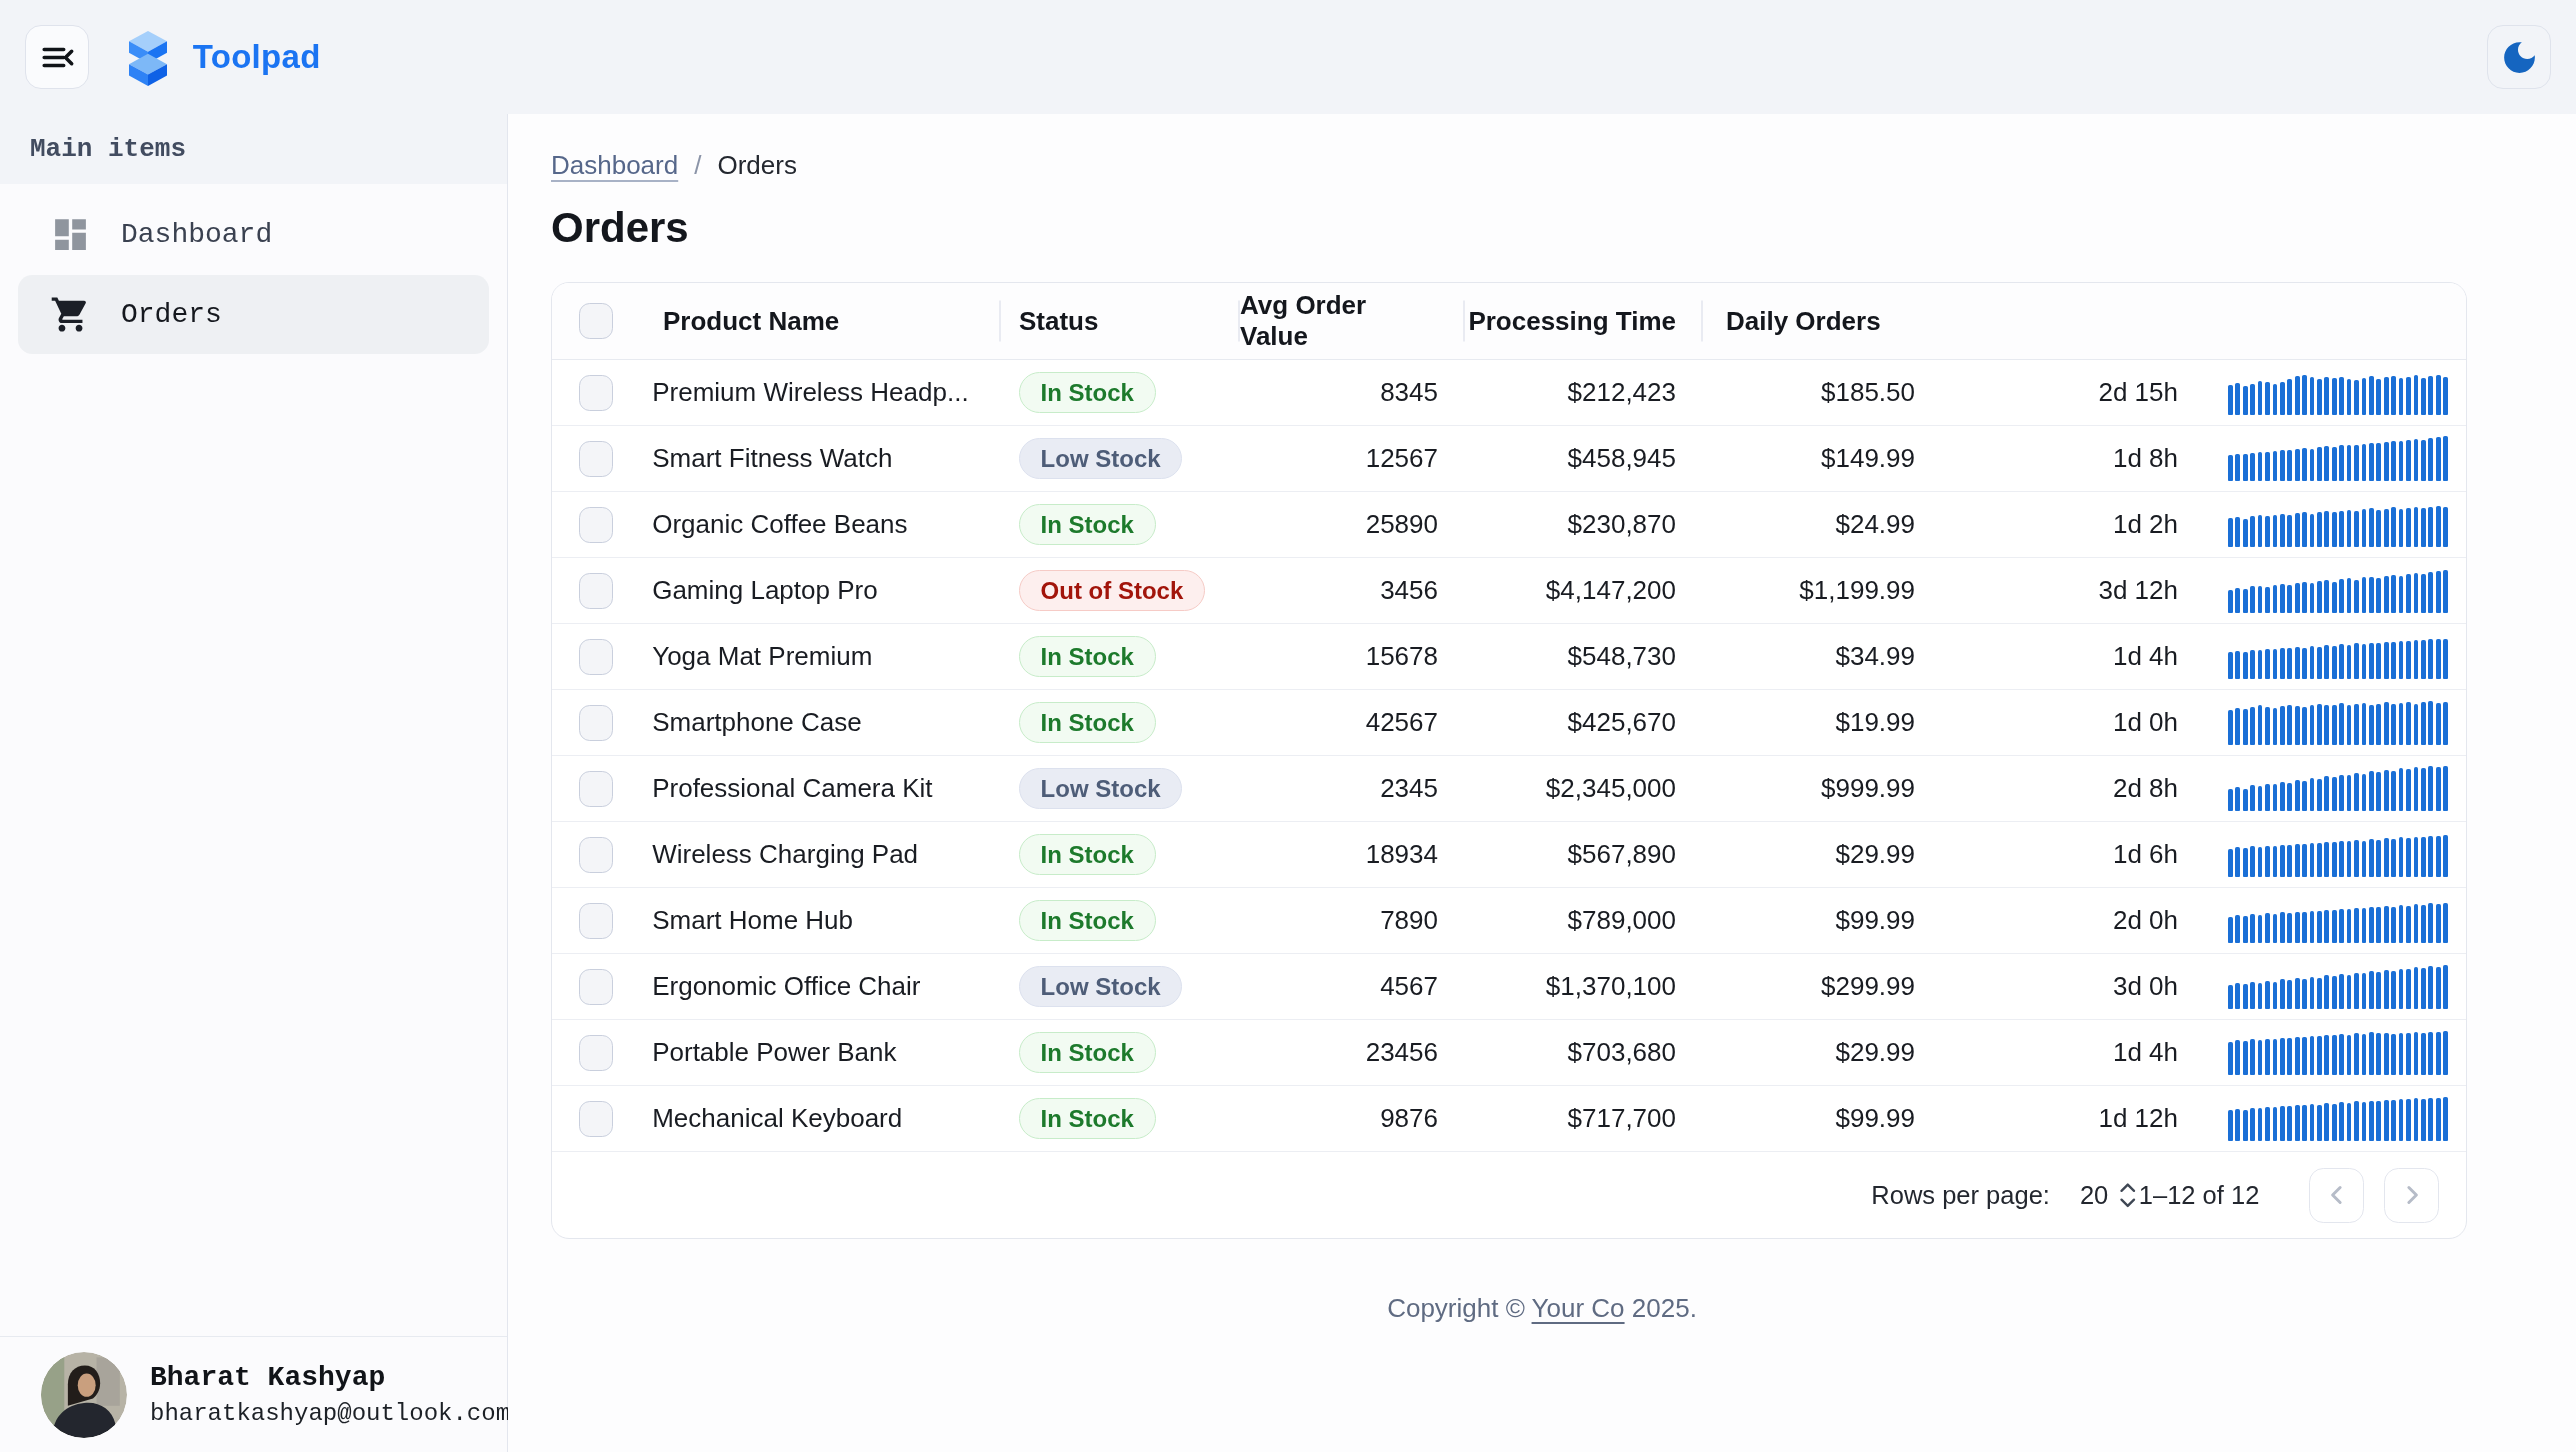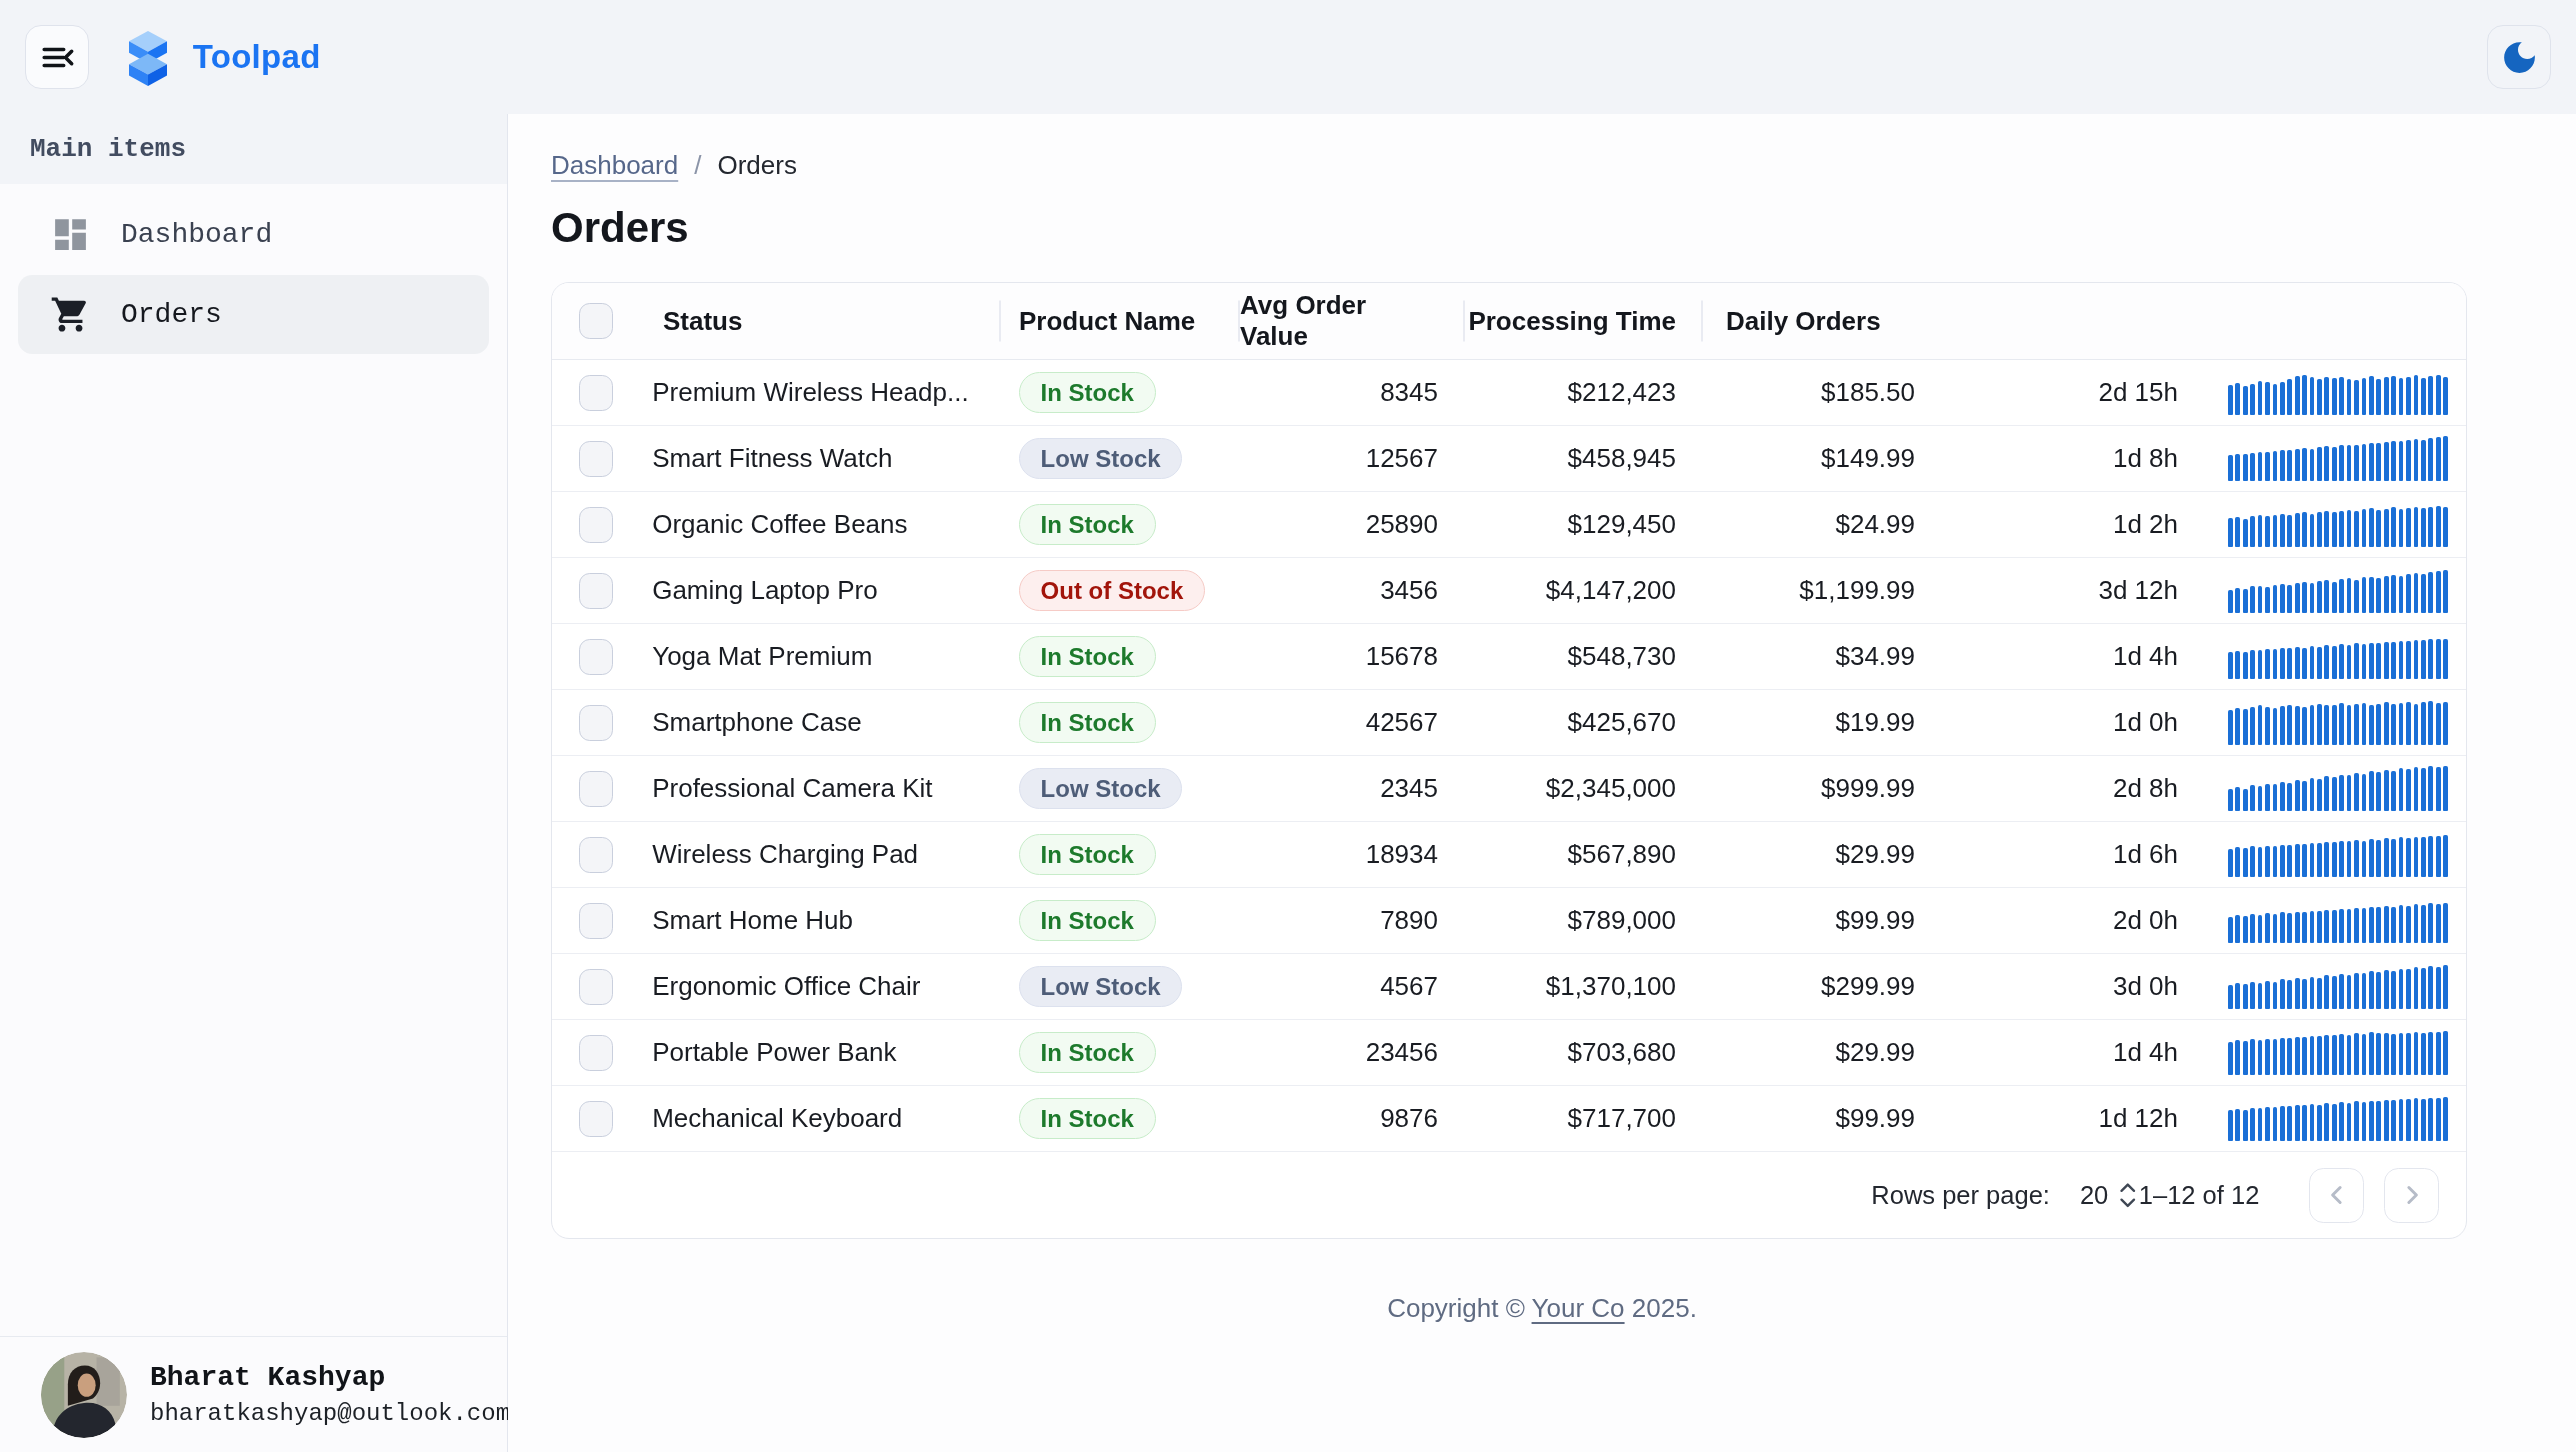--- a/index.html
+++ b/index.html
@@ -174,22 +174,22 @@
       <span class="bc-sep">/</span>
       <span class="bc-current">Orders</span>
     </div>
     <div class="page-title">Orders</div>
 
     <div class="table-card">
       <div class="thead">
         <div class="c-check">
           <span class="checkbox"></span>
         </div>
+        <div class="th-left sep">Product Name</div>
         <div class="th-left sep">Status</div>
-        <div class="th-left sep">Product Name</div>
         <div class="th-num sep">Avg Order Value</div>
         <div class="th-num sep">Processing Time</div>
         <div class="th-left" style="padding-left:23px">Daily Orders</div>
       </div>
 
       <div class="trow">
           <div class="cell c-check">
             <span class="checkbox"></span>
           </div>
           <div class="cell c-product">Premium Wireless Headp...</div>
@@ -284,21 +284,21 @@
         </div>
         <div class="trow">
           <div class="cell c-check">
             <span class="checkbox"></span>
           </div>
           <div class="cell c-product">Organic Coffee Beans</div>
           <div class="cell">
             <span class="chip chip-in">In Stock</span>
           </div>
           <div class="cell num">25890</div>
-          <div class="cell num">$129,450</div>
+          <div class="cell num">$230,870</div>
           <div class="cell num">$24.99</div>
           <div class="cell num">1d 2h</div>
           <div class="cell c-daily">
             <div class="spark">
               <div class="bar" style="height: 64%;"></div>
               <div class="bar" style="height: 67%;"></div>
               <div class="bar" style="height: 63%;"></div>
               <div class="bar" style="height: 69%;"></div>
               <div class="bar" style="height: 71%;"></div>
               <div class="bar" style="height: 68%;"></div>

